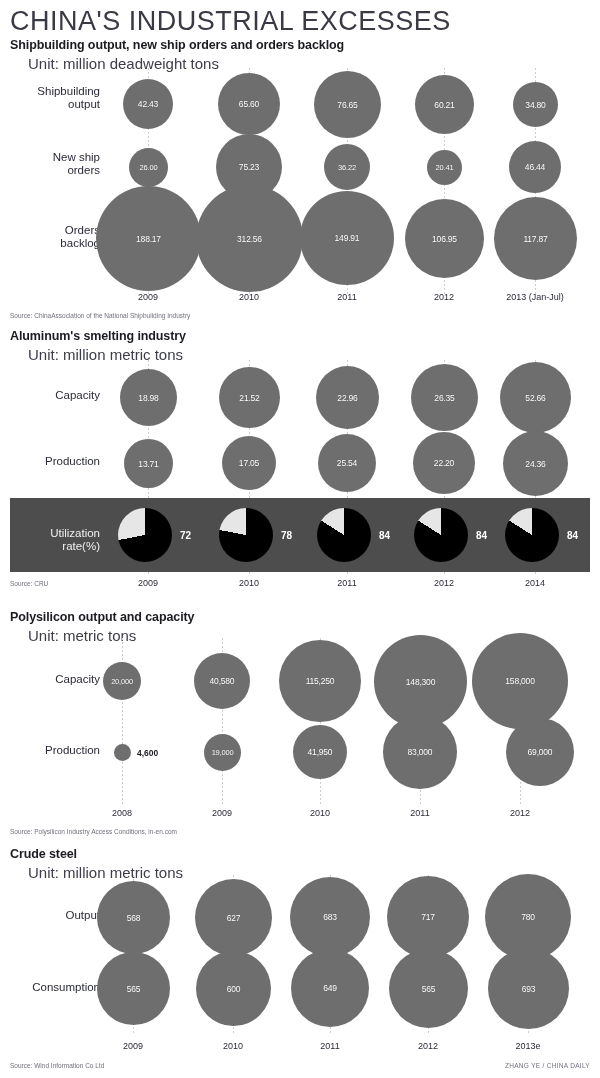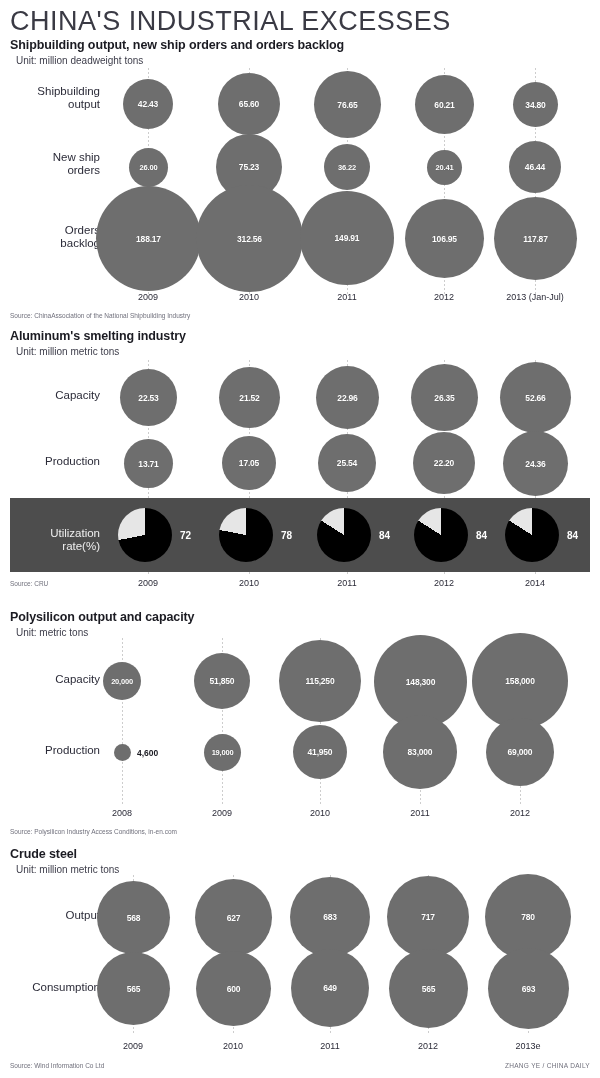--- a/index.html
+++ b/index.html
@@ -22,22 +22,22 @@
   }
 
   
   .sec{position:absolute;left:0;width:600px;}
   .sec-title{
     position:absolute;left:10px;
     font-size:12.5px;font-weight:bold;color:#1b1b22;
     letter-spacing:-0.1px;white-space:nowrap;
   }
   .sec-unit{
-    position:absolute;left:16px;
-    font-size:10px;color:#3d3d4a;white-space:nowrap;
+    position:absolute;left:28px;
+    font-size:15px;color:#3d3d4a;white-space:nowrap;
   }
   .source{
     position:absolute;left:10px;
     font-size:6.5px;color:#70707c;white-space:nowrap;
   }
   .credit{
     position:absolute;right:10px;
     font-size:6.5px;color:#70707c;white-space:nowrap;letter-spacing:.3px;
   }
 
@@ -55,21 +55,21 @@
     background:repeating-linear-gradient(to bottom,#cdcdcd 0 2px,transparent 2px 4px);
   }
 
   
   .bub{
     position:absolute;border-radius:50%;
     background:#6e6e6e;
     display:flex;align-items:center;justify-content:center;
   }
   .bub span{
-    font-size:8.5px;font-weight:bold;color:#ffffff;
+    font-size:8.5px;font-weight:normal;color:#ffffff;
     letter-spacing:-0.2px;white-space:nowrap;
     text-shadow:0 0 1px rgba(0,0,0,.25);
   }
   .bub.small span{font-size:7.5px;}
   .outval{
     position:absolute;font-size:8.5px;font-weight:bold;color:#1b1b22;
     white-space:nowrap;
   }
 
   
@@ -177,21 +177,21 @@
     <div class="rlabel" style="top:389px;left:5px;width:95px">Capacity</div>
     <div class="rlabel" style="top:455px;left:5px;width:95px">Production</div>
 
     <div class="guide" style="left:148px;top:360px;height:215px"></div>
     <div class="guide" style="left:249px;top:360px;height:215px"></div>
     <div class="guide" style="left:347px;top:360px;height:215px"></div>
     <div class="guide" style="left:444px;top:360px;height:215px"></div>
     <div class="guide" style="left:535px;top:360px;height:215px"></div>
 
     <div class="bub" style="width:57px;height:57px;left:120px;top:369px">
-        <span>22.53</span>
+        <span>18.98</span>
       </div>
     <div class="bub" style="width:61px;height:61px;left:219px;top:367px">
         <span>21.52</span>
       </div>
     <div class="bub" style="width:63px;height:63px;left:316px;top:366px">
         <span>22.96</span>
       </div>
     <div class="bub" style="width:67px;height:67px;left:411px;top:364px">
         <span>26.35</span>
       </div>
@@ -253,21 +253,21 @@
     <div class="guide" style="left:122px;top:638px;height:168px"></div>
     <div class="guide" style="left:222px;top:638px;height:168px"></div>
     <div class="guide" style="left:320px;top:638px;height:168px"></div>
     <div class="guide" style="left:420px;top:638px;height:168px"></div>
     <div class="guide" style="left:520px;top:638px;height:168px"></div>
 
     <div class="bub small" style="width:38px;height:38px;left:103px;top:662px">
         <span>20,000</span>
       </div>
     <div class="bub" style="width:56px;height:56px;left:194px;top:653px">
-        <span>51,850</span>
+        <span>40,580</span>
       </div>
     <div class="bub" style="width:82px;height:82px;left:279px;top:640px">
         <span>115,250</span>
       </div>
     <div class="bub" style="width:93px;height:93px;left:374px;top:635px">
         <span>148,300</span>
       </div>
     <div class="bub" style="width:96px;height:96px;left:472px;top:633px">
         <span>158,000</span>
       </div>
@@ -276,21 +276,21 @@
     <div class="outval" style="left:137px;top:748px">4,600</div>
     <div class="bub small" style="width:37px;height:37px;left:204px;top:734px">
         <span>19,000</span>
       </div>
     <div class="bub" style="width:54px;height:54px;left:293px;top:725px">
         <span>41,950</span>
       </div>
     <div class="bub" style="width:74px;height:74px;left:383px;top:715px">
         <span>83,000</span>
       </div>
-    <div class="bub" style="width:68px;height:68px;left:486px;top:718px">
+    <div class="bub" style="width:68px;height:68px;left:506px;top:718px">
         <span>69,000</span>
       </div>
 
     <div class="yr" style="left:122px;top:808px">2008</div>
     <div class="yr" style="left:222px;top:808px">2009</div>
     <div class="yr" style="left:320px;top:808px">2010</div>
     <div class="yr" style="left:420px;top:808px">2011</div>
     <div class="yr" style="left:520px;top:808px">2012</div>
 
     <div class="source" style="top:828px">Source: Polysilicon Industry Access Conditions, in-en.com</div>

